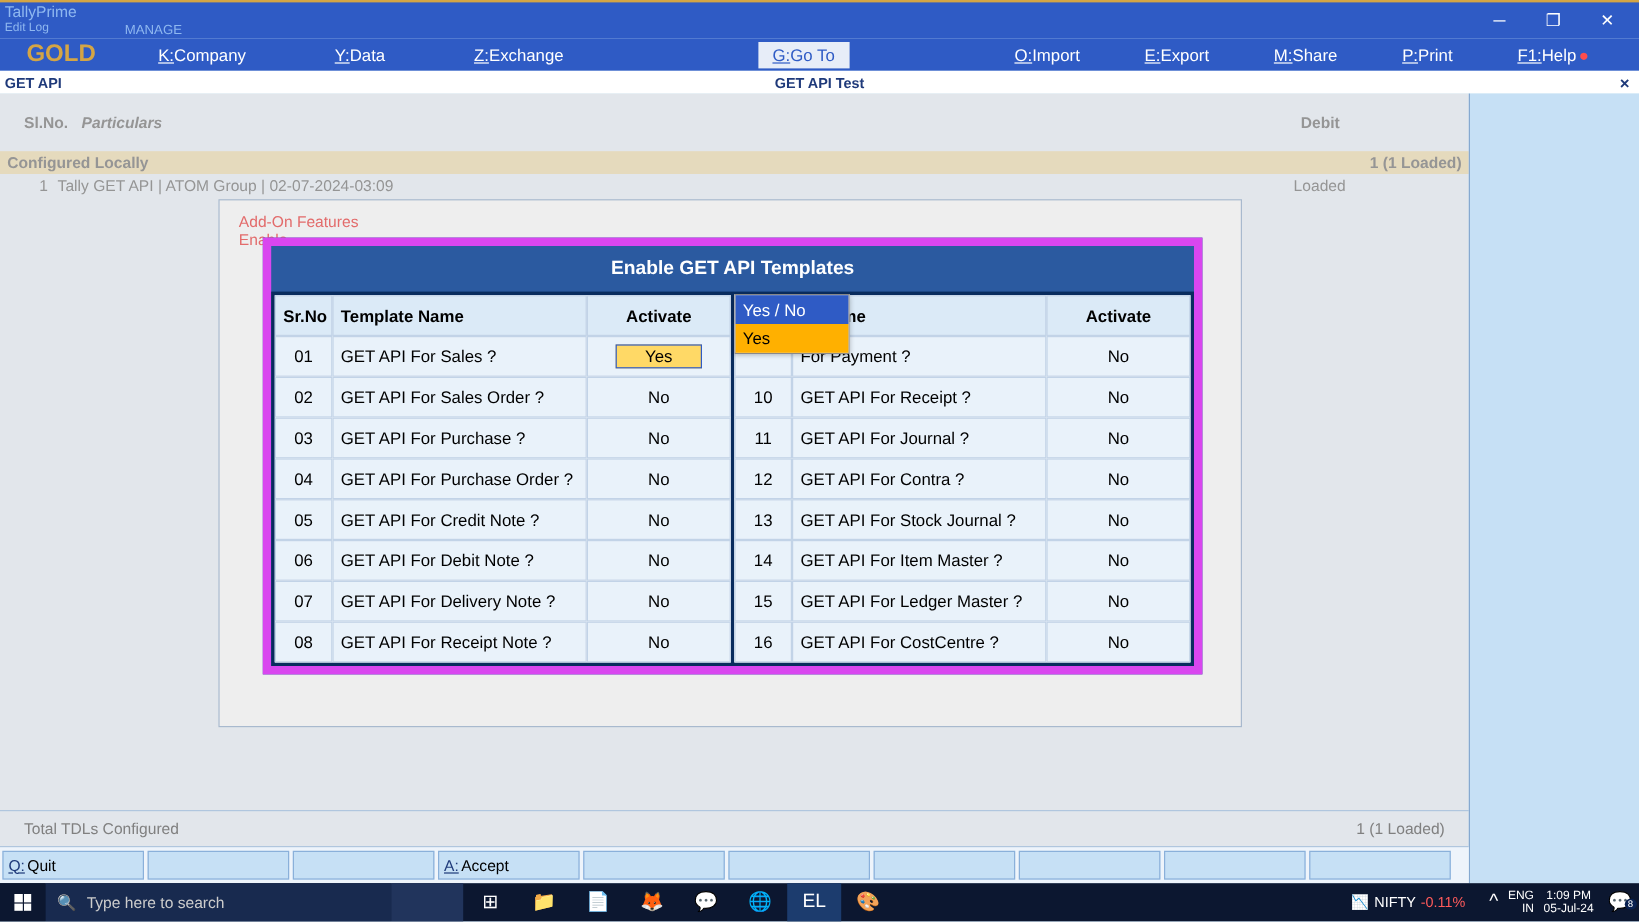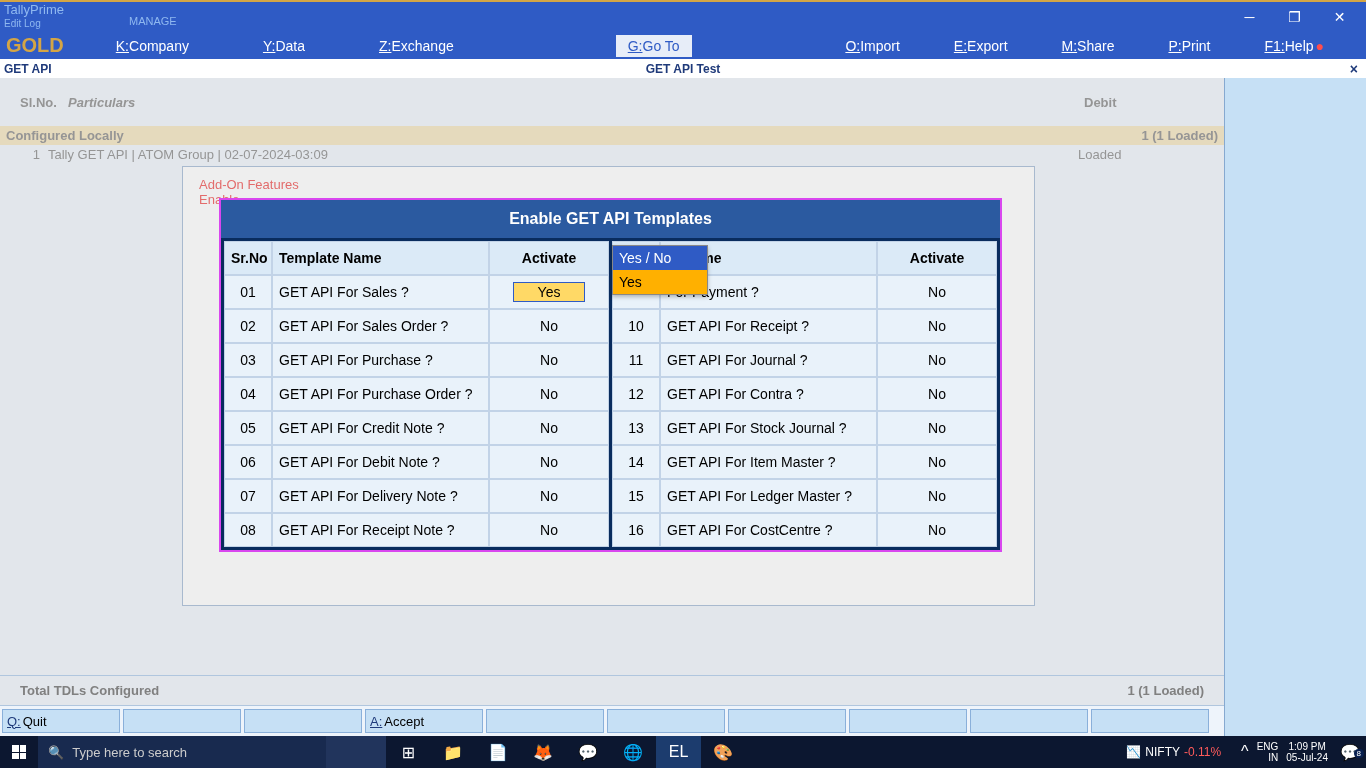--- a/index.html
+++ b/index.html
@@ -1,27 +1,27 @@
 <!DOCTYPE html>
 <html><head>
 <meta charset="utf-8">
 <style>
 * { margin: 0; padding: 0; box-sizing: border-box; font-family: Arial, sans-serif; }
 body { width: 1366px; height: 768px; overflow: hidden; background: #c6e0f5; position: relative; }
 
 .titlebar { background: #2f5bc5; height: 32px; display: flex; align-items: center; color: #fff; padding: 0 4px; border-top: 2px solid #d4a545; }
-.titlebar .left { flex: 1; display: flex; align-items: center; gap: 25px; }
+.titlebar .left { flex: 1; display: flex; align-items: flex-end; }
 .titlebar .titles { display: flex; flex-direction: column; margin-right: 20px; line-height: 14px; }
 .product { color: #8fb8f0; font-size: 13px; }
 .editlog { color: #8fb8f0; font-size: 10px; }
 .manage { color: #8fb8f0; font-size: 11px; margin-top: 8px; margin-left: 20px; }
 .winbtns { display: flex; }
 .winbtn { width: 45px; height: 28px; display: flex; align-items: center; justify-content: center; color: #fff; font-size: 14px; }
 
-.menubar { background: #2f5bc5; height: 27px; display: flex; align-items: center; color: #fff; font-size: 14px; padding-left: 6px; }
+.menubar { background: #2f5bc5; height: 27px; display: flex; align-items: center; color: #fff; font-size: 14px; padding-left: 22px; }
 .gold { color: #d4a545; font-weight: bold; font-size: 20px; margin-right: 40px; }
 .menuitem { padding: 3px 12px; margin-right: 50px; }
 .menuitem.spread { margin-right: 30px; }
 .menuitem u { text-decoration: underline; }
 .menuitem.active { background: #e7edf8; color: #2f5bc5; }
 .spacer { flex: 1; }
 .help-dot { color: #ff4d4d; margin-left: 2px; }
 
 .tabbar { background: #ffffff; height: 19px; display: flex; align-items: center; font-size: 12px; font-weight: bold; color: #1f3a7a; position: relative; }
 .tabbar .tab1 { margin-left: 4px; }
@@ -39,34 +39,34 @@
 .localhdr .l { flex: 1; }
 
 .datarow { display: flex; color: #808080; font-size: 13px; padding: 2px 6px; }
 .datarow .i { width: 42px; text-align: right; padding-right: 8px; }
 .datarow .n { flex: 1; }
 .datarow .s { width: 140px; }
 
 .panel { position: absolute; left: 182px; top: 88px; width: 853px; height: 440px; background: #fff; border: 1px solid #9bb4d2; }
 .panel .inside { color: #ef4444; font-size: 13px; padding: 10px 16px; }
 
-.totalrow { position: absolute; bottom: 63px; left: 0; right: 142px; height: 30px; border-top: 1px solid #b0c6de; display: flex; align-items: center; padding: 0 20px; color: #808080; font-weight: bold; font-size: 13px; }
+.totalrow { position: absolute; bottom: 63px; left: 0; right: 142px; height: 30px; border-top: 1px solid #b0c6de; display: flex; align-items: center; padding: 0 20px; color: #808080; font-weight: normal; font-size: 13px; }
 .totalrow .l { flex: 1; }
 
 .rightpanel { position: absolute; top: 78px; right: 0; bottom: 32px; width: 142px; background: #c6e0f5; border-left: 1px solid #86a9d0; }
 
 .btnbar { position: absolute; bottom: 32px; left: 0; right: 142px; height: 31px; background: #eef4fb; display: flex; align-items: center; padding: 2px; border-top: 1px solid #b0c6de; gap: 3px; }
 .btn { height: 24px; border: 1px solid #8ab0da; background: #c6e0f5; font-size: 13px; padding: 2px 4px; display: flex; align-items: center; }
 .btn .key { text-decoration: underline; color: #1f3a7a; margin-right: 2px; }
 .btn1 { width: 118px; }
 .btn2 { width: 118px; }
 .btnslot { width: 118px; height: 24px; border: 1px solid #8ab0da; background: #c6e0f5; }
 
 .modal-overlay { position: absolute; top: 78px; left: 0; right: 142px; bottom: 63px; background: rgba(200,200,200,0.3); }
-.modal { position: absolute; top: 198px; left: 219px; width: 783px; background: #2b5aa0; border: 2px solid #d946ef; padding: 0; }
+.modal { position: absolute; top: 198px; left: 219px; width: 783px; background: #2b5aa0; border: 7px solid #d946ef; padding: 0; }
 .modal-title { color: #fff; font-weight: bold; text-align: center; padding: 10px 0; font-size: 16px; }
 .modal-body { background: #092c5e; padding: 3px; display: flex; gap: 3px; }
 
 .grid { background: #fff; flex: 1; }
 .grid-header { display: flex; background: #dbeaf7; font-weight: bold; font-size: 14px; }
 .grid-header .c { padding: 8px 6px; border: 1px solid #c2d3e7; }
 .c-sr { width: 48px; text-align: center; }
 .c-name { flex: 1; }
 .c-act { width: 120px; text-align: center; }
 .grid-row { display: flex; font-size: 14px; }

